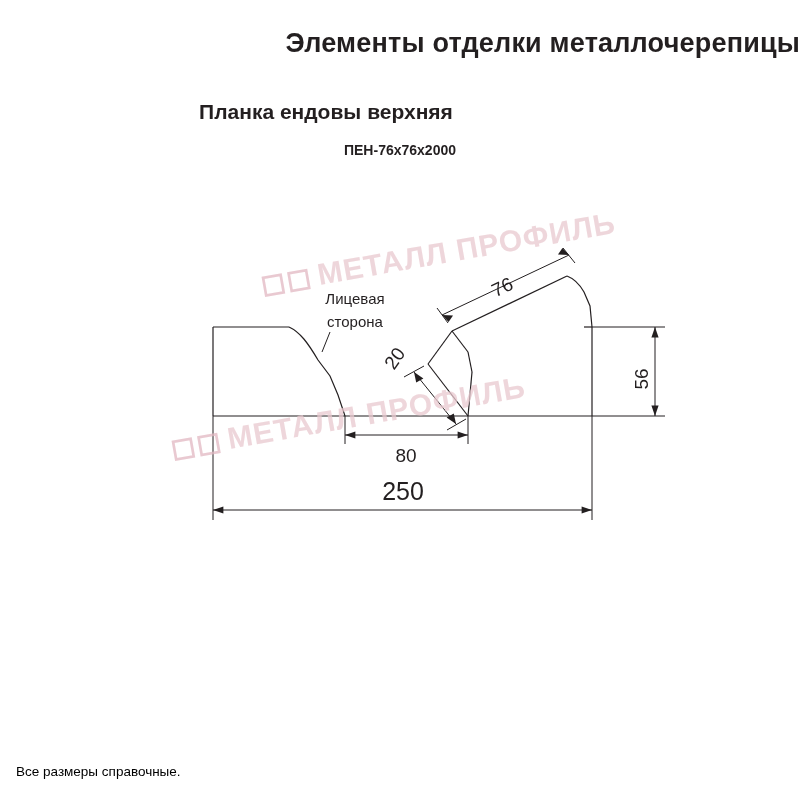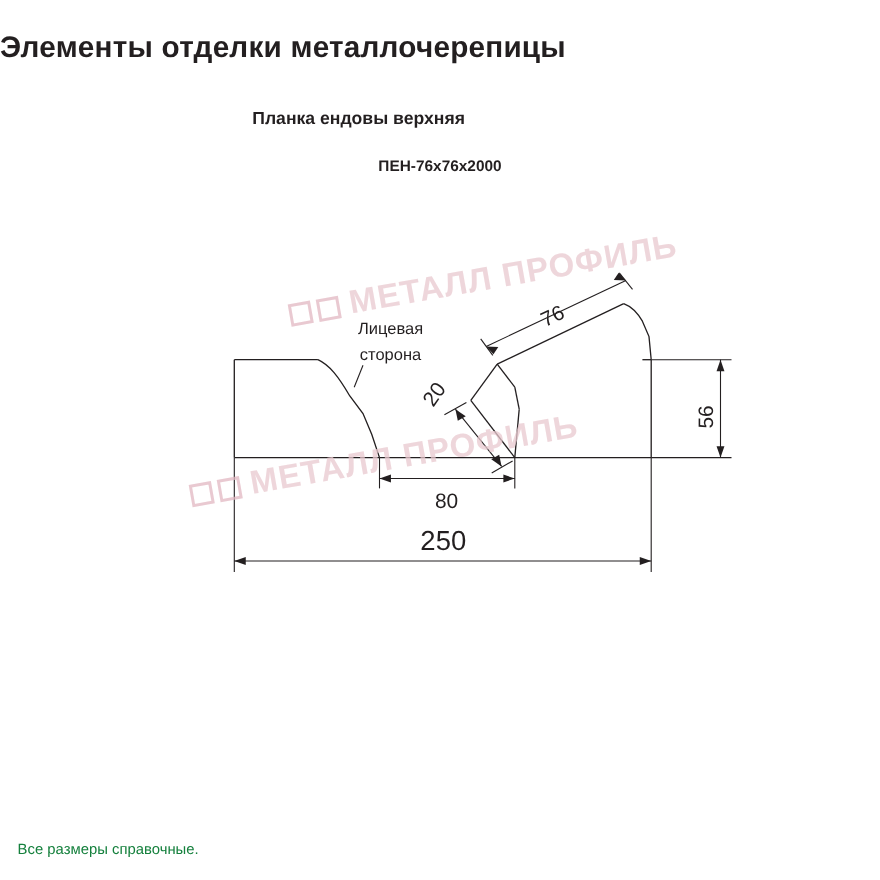--- a/index.html
+++ b/index.html
@@ -17,32 +17,32 @@
   }
   .page {
     position: absolute;
     inset: 0;
   }
   .title {
     position: absolute;
     top: 28px;
     left: 0;
     width: 800px;
-    text-align: left;
+    text-align: right;
     font-size: 27px;
     font-weight: bold;
     letter-spacing: 0.2px;
   }
   .subtitle {
     position: absolute;
     top: 100px;
     left: 0;
     width: 652px;
     text-align: center;
-    font-size: 16px;
+    font-size: 21px;
     font-weight: bold;
   }
   .code {
     position: absolute;
     top: 142px;
     left: 0;
     width: 800px;
     text-align: center;
     font-size: 14px;
     font-weight: bold;
@@ -53,21 +53,21 @@
     left: 0;
     width: 800px;
     height: 420px;
   }
   .notes {
     position: absolute;
     left: 16px;
     bottom: 18px;
     font-size: 13.5px;
     line-height: 21px;
-    color: #15803d;
+    color: #000000;
   }
   .notes div { white-space: nowrap; }
   .wm {
     position: absolute;
     font-family: "Liberation Sans", sans-serif;
     font-weight: bold;
     color: #e9c9cf;
     opacity: 0.75;
     font-size: 30px;
     letter-spacing: 1px;

